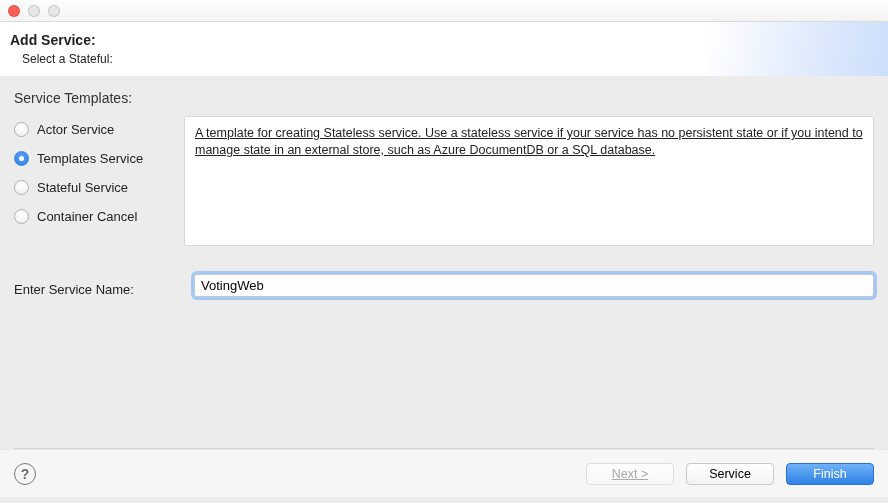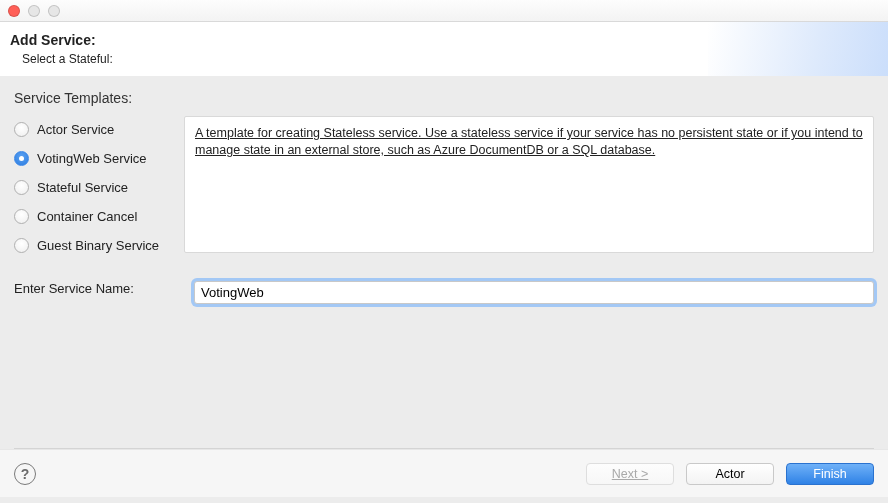--- a/index.html
+++ b/index.html
@@ -68,21 +68,21 @@
     background: #fff;
     border: 1px solid #d9d9d9;
     border-radius: 2px;
     padding: 8px 10px;
     font-size: 12.5px;
     line-height: 1.35;
     min-height: 130px;
     text-decoration: underline;
   }
   .name-row {
-    display: flex; align-items: flex-start; gap: 20px;
+    display: flex; align-items: flex-end; gap: 20px;
     margin-top: 28px;
   }
   .name-label { width: 160px; font-size: 13px; }
   .name-input {
     flex: 1;
     height: 23px;
     border: 1px solid #c8c8c8;
     border-radius: 3px;
     padding: 8px 6px;
     font-size: 13px;
@@ -153,54 +153,50 @@
     <div class="templates-row">
       <div class="template-list">
 
         <div class="radio-row">
           <span class="radio"></span>
           <span>Actor Service</span>
         </div>
 
         <div class="radio-row">
           <span class="radio selected"></span>
-          <span>VotingWeb Service</span>
+          <span>Templates Service</span>
         </div>
 
         <div class="radio-row">
           <span class="radio"></span>
           <span>Stateful Service</span>
         </div>
 
         <div class="radio-row">
           <span class="radio"></span>
           <span>Container Cancel</span>
         </div>
 
-        <div class="radio-row">
-          <span class="radio"></span>
-          <span>Guest Binary Service</span>
-        </div>
 
       </div>
 
       <div class="desc-box">A template for creating Stateless service.  Use a stateless service if your service has no persistent state or if you intend to manage state in an external store, such as Azure DocumentDB or a SQL database.</div>
     </div>
 
     <div class="name-row">
       <div class="name-label">Enter Service Name:</div>
       <input class="name-input" type="text" value="VotingWeb" style="">
     </div>
 
     <div class="footer-sep"></div>
   </div>
 
   <div class="footer">
     <div class="help-icon">
       <span>?</span>
     </div>
     <div class="spacer"></div>
     <button class="btn" disabled="">Next &gt;</button>
-    <button class="btn">Actor</button>
+    <button class="btn">Service</button>
     <button class="btn btn-primary">Finish</button>
   </div>
 
 </div>
 
 </body></html>

